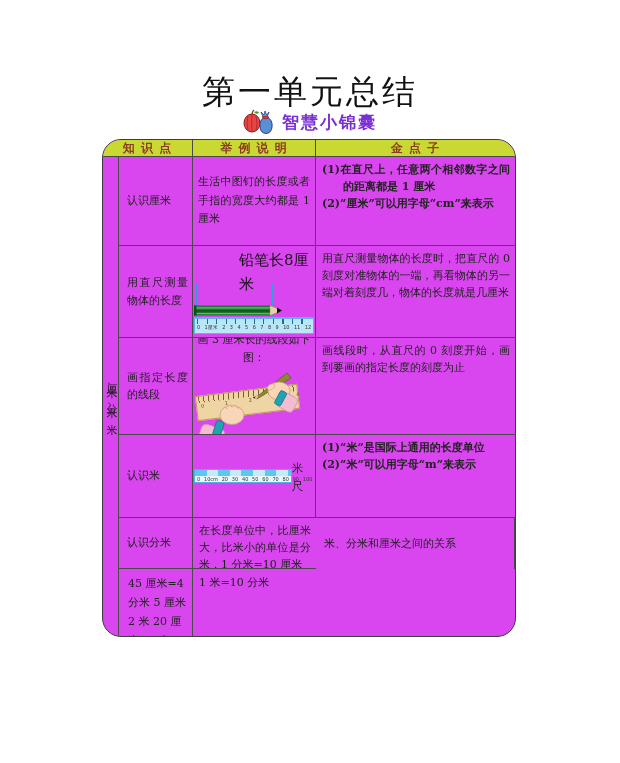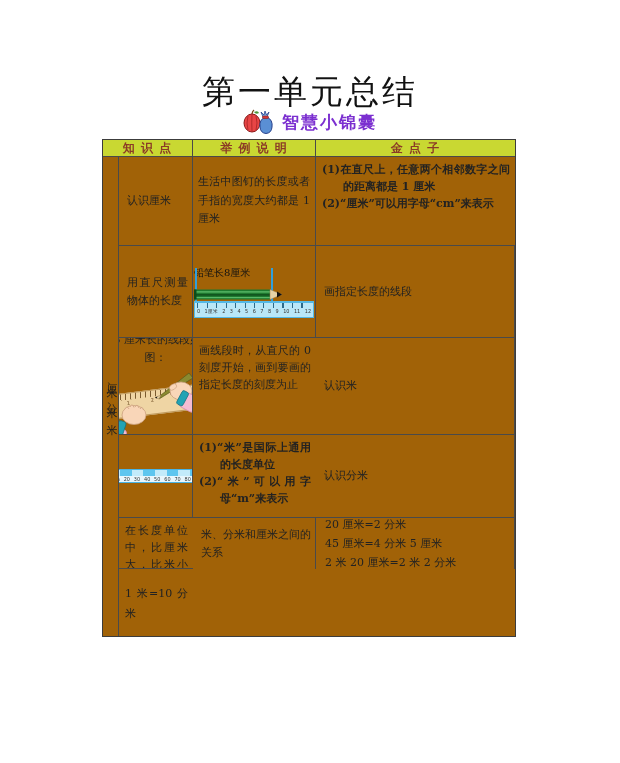--- a/index.html
+++ b/index.html
@@ -14,21 +14,21 @@
   }
   .subtitle-row {
     position:absolute; top:107px; left:0; width:620px; height:30px;
     display:flex; justify-content:center; align-items:center; gap:7px;
   }
   .subtitle-text { color:#7b2fd0; font-size:17px; letter-spacing:2px; font-weight:600; }
 
   
   .summary-table {
     position:absolute; left:102px; top:139px; width:414px; height:498px;
-    border:1.6px solid #3c3c3c; border-radius:0; overflow:hidden; background:#a16207;
+    border:1.6px solid #3c3c3c; border-radius:19px; overflow:hidden; background:#d946ef;
     display:grid;
     grid-template-columns:16px 74px 123px 1fr;
     grid-template-rows:17px 89px 92px 97px 83px 51px 1fr;
   }
   .hcell {
     background:#c9d832; color:#8b3a26; font-weight:700; font-size:12px;
     display:flex; align-items:center; justify-content:center;
     border-bottom:1px solid #4a4a4a; letter-spacing:1px;
   }
   .h-knowledge { grid-column:1/3; border-right:1px solid #4a4a4a; }
@@ -53,21 +53,21 @@
 
   .kcell { display:flex; align-items:center; padding:3px 4px 3px 8px; text-align:justify; }
   .ecell { display:flex; flex-direction:column; align-items:center; justify-content:center; padding:3px 5px; }
   .ecell .etext { width:100%; text-align:justify; line-height:1.7; }
   .tcell { padding:4px 5px 2px 6px; text-align:justify; }
   .tip-item.hang { padding-left:1.9em; text-indent:-1.9em;font-weight:bold; }
   .eq-lines { width:100%; padding-left:4px; line-height:1.75; }
 
   
   .fig-pencil { width:120px; }
-  .pencil-label { font-size:10px; margin-bottom:1px; color:#111; }
+  .pencil-label { font-size:15px; padding-left:13px; margin-bottom:1px; color:#111;margin-left:32px; }
   .pencil-area { position:relative; height:20px; }
   .guide-line { position:absolute; width:1.5px; background:#2f9fdc; top:-13px; height:33px; }
   .guide-left  { left:1px; }
   .guide-right { left:77px; }
   .pencil-svg  { position:absolute; left:0; bottom:0; }
   .cm-ruler {
     position:relative; width:120px; height:17px; background:#b9e7f8;
     border:1px solid #54b9e6; border-top-width:2px;
   }
   .cm-ruler .ticks {
@@ -175,20 +175,23 @@
             <span>7</span>
             <span>8</span>
             <span>9</span>
             <span>10</span>
             <span>11</span>
             <span>12</span>
           </div>
       </div>
     </div>
   </div>
+  <div class="cell tcell colend">
+      <div class="tip-item">用直尺测量物体的长度时，把直尺的 0 刻度对准物体的一端，再看物体的另一端对着刻度几，物体的长度就是几厘米</div>
+    </div>
 
   <div class="cell kcell">画指定长度的线段</div>
   <div class="cell ecell">
     <div class="fig-draw-wrap">
       <div class="draw-caption">画 3 厘米长的线段如下图：</div>
       <div class="fig-draw">
         <div class="w-ruler">
           <div class="ticks"></div>
           <div class="scaled-nums">
               <span>0</span>
@@ -254,17 +257,17 @@
     </div>
 
   <div class="cell kcell rowend">米、分米和厘米之间的关系</div>
   <div class="cell ecell rowend">
     <div class="eq-lines">
         <div>20 厘米=2 分米</div>
         <div>45 厘米=4 分米 5 厘米</div>
         <div>2 米 20 厘米=2 米 2 分米</div>
       </div>
   </div>
-  <div class="cell tcell colend rowend" style="display:flex;flex-direction:column;justify-content:center;line-height:1.8;">
+  <div class="cell tcell colend rowend" style="display:flex;flex-direction:column;justify-content:flex-start;line-height:1.8;">
       <div class="tip-item">1 米=10 分米</div>
     </div>
 
 </div>
 
 </body></html>

